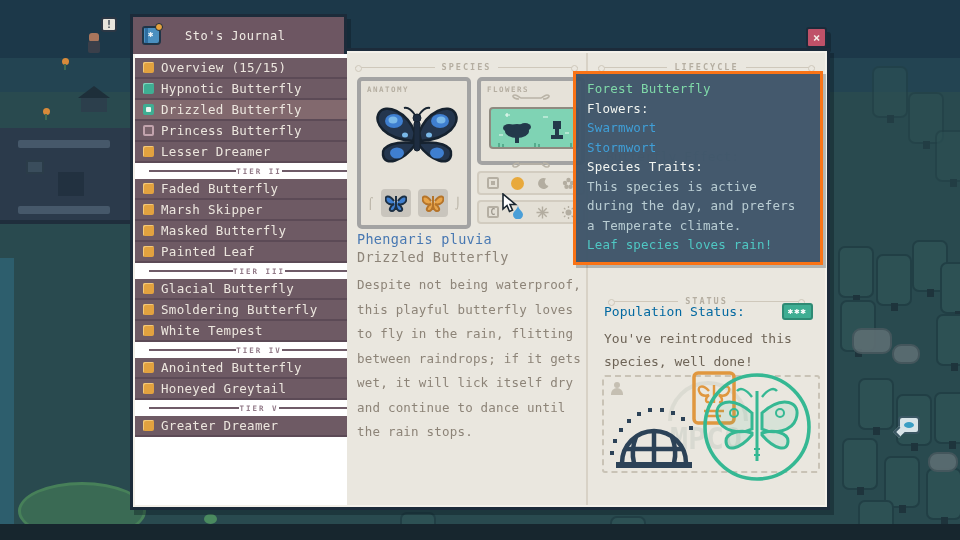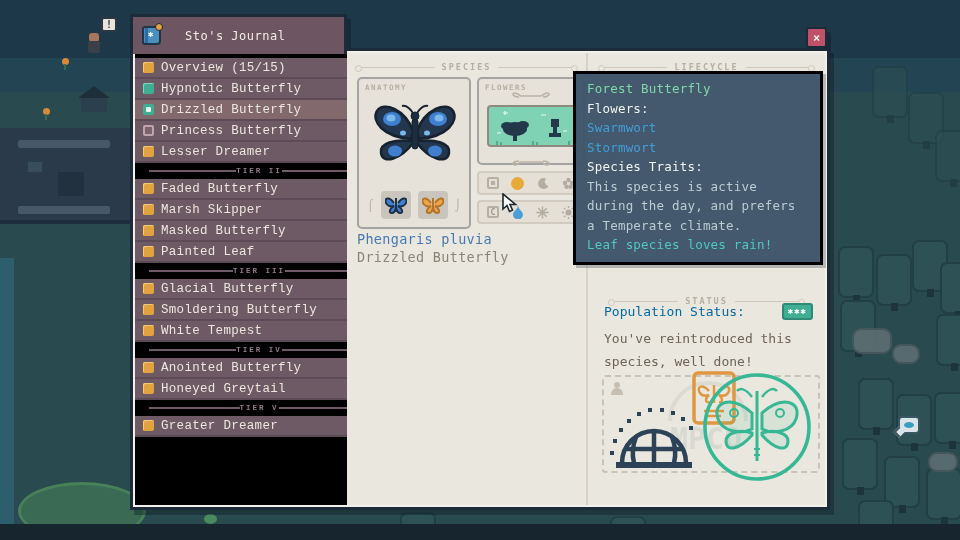--- a/index.html
+++ b/index.html
@@ -44,21 +44,21 @@
              z-index:3;display:flex;align-items:center;gap:8px;padding:0 9px;}
   .title-tab .t-label{color:#f0ebe4;font-size:12px;letter-spacing:.5px;margin-left:16px;}
   .book-icon{position:relative;width:19px;height:19px;background:#4a8fc0;border:2px solid #203548;border-radius:3px 4px 4px 3px;}
   .book-icon::before{content:"";position:absolute;left:1px;top:0;bottom:0;width:3px;background:#2f6da0;}
   .book-icon::after{content:"✱";position:absolute;left:4px;top:1px;color:#eef4f8;font-size:9px;}
   .notif-dot{position:absolute;right:-4px;top:-5px;width:8px;height:8px;background:#e8a33d;border:1px solid #1c2b3a;border-radius:50%;}
   .close-btn{position:absolute;left:676px;top:13px;width:21px;height:21px;background:#bf5168;border:2px solid #1c2b3a;border-radius:3px;
              color:#f3ede6;font-family:inherit;font-size:12px;font-weight:bold;line-height:16px;text-align:center;padding:0;z-index:6;cursor:pointer;}
   .journal-main{position:absolute;left:0;top:34px;width:700px;height:462px;background:#eae7df;border:3px solid #1c2b3a;
                 box-shadow:inset 0 0 0 2px #f4f1ea;}
-  .sidebar{position:absolute;left:2px;top:2px;width:248px;height:452px;background:#000000;padding-top:5px;font-family:Liberation Mono, monospace;}
+  .sidebar{position:absolute;left:2px;top:2px;width:248px;height:452px;background:#ffffff;padding-top:5px;}
 
   
   .s-row{position:relative;height:21px;background:#6e5a64;border-bottom:2px solid #5c4a56;display:flex;align-items:center;gap:7px;padding:0 8px;cursor:pointer;}
   .s-row.sel{background:#82696e;}
   .s-label{color:#ece6de;font-size:12.5px;letter-spacing:.3px;white-space:nowrap;}
   .sq{width:11px;height:11px;border-radius:2px;flex:none;}
   .sq.orange{background:#e2a23f;box-shadow:inset 1px 1px 0 #f3c878;}
   .sq.teal{background:#3fae93;box-shadow:inset 1px 1px 0 #7fd4bc;}
   .sq.teal-dot{background:#3fae93;position:relative;}
   .sq.teal-dot::after{content:"";position:absolute;left:3px;top:3px;width:5px;height:5px;background:#eaf6f0;border-radius:1px;}
@@ -73,21 +73,21 @@
   .paper{position:absolute;left:214px;top:2px;right:2px;bottom:2px;background:#eae7df;}
   .sec-head{display:flex;align-items:center;gap:7px;}
   .sec-head .ln{flex:1;height:1px;background:#cfc8bb;position:relative;}
   .sec-head .ln.l::before,.sec-head .ln.r::after{content:"";position:absolute;top:-2px;width:5px;height:5px;border:1px solid #cfc8bb;border-radius:50%;background:#eae7df;}
   .sec-head .ln.l::before{left:0;}
   .sec-head .ln.r::after{right:0;}
   .sec-head .ht{color:#b5aea1;font-size:8.5px;font-weight:bold;letter-spacing:2px;}
 
   .species-col{position:absolute;left:0;top:0;width:239px;height:100%;}
   .species-col .sec-head{margin:9px 8px 0;}
-  .card{position:absolute;background:#e6e2d9;border:2px solid #a3a3a3;border-radius:5px;}
+  .card{position:absolute;background:#e6e2d9;border:4px solid #a3a3a3;border-radius:5px;}
   .card .c-label{position:absolute;left:6px;top:4px;color:#b5aea1;font-size:7.5px;font-weight:bold;letter-spacing:1.5px;}
   .anatomy-card{left:10px;top:24px;width:114px;height:152px;}
   .anatomy-card .big-bfly{position:absolute;left:10px;top:18px;}
   .variant-row{position:absolute;left:0;bottom:8px;width:100%;display:flex;justify-content:center;align-items:center;gap:7px;}
   .variant-box{width:30px;height:28px;background:#c9c5bd;border-radius:4px;display:flex;align-items:center;justify-content:center;}
   .curl{color:#b9b3a6;font-size:11px;}
   .flowers-card{left:130px;top:24px;width:108px;height:88px;}
   .scroll-deco{display:block;margin:2px auto 0;}
   .flower-pic{position:absolute;left:8px;top:26px;width:90px;height:42px;background:#7fd3b4;border:2px solid #8f8a80;border-radius:4px;overflow:hidden;}
   .trait-row{position:absolute;left:130px;width:108px;height:24px;background:#e4e0d6;border:2px solid #d2ccc0;border-radius:4px;
@@ -110,21 +110,21 @@
   .pop-label{color:#0369a1;font-size:13px;}
   .pop-badge{background:#3fae93;border:2px solid #2e8a74;border-radius:3px;color:#fff;font-size:9px;letter-spacing:1px;padding:1px 4px 2px;}
   .pop-text{position:absolute;left:16px;top:274px;width:216px;color:#6e6457;font-size:13px;line-height:23px;}
   .stamp-box{position:absolute;left:14px;top:322px;width:218px;height:98px;border:2px dashed #c9c3b6;border-radius:3px;}
   .person-icon{position:absolute;left:6px;top:5px;width:14px;height:13px;}
   .person-icon::before{content:"";position:absolute;left:4px;top:0;width:6px;height:6px;background:#c5bfb2;border-radius:50%;}
   .person-icon::after{content:"";position:absolute;left:1px;top:6px;width:12px;height:7px;background:#c5bfb2;border-radius:6px 6px 0 0;}
   .stamps-svg{position:absolute;left:6px;top:312px;z-index:1;overflow:visible;}
 
   
-  .tooltip{position:absolute;left:226px;top:18px;width:250px;background:rgba(60,83,104,.96);border:3px solid #000000;
+  .tooltip{position:absolute;left:226px;top:18px;width:250px;background:rgba(60,83,104,.96);border:3px solid #f97316;
            box-shadow:3px 3px 0 rgba(16,26,36,.25);padding:5px 11px 7px;z-index:5;font-size:12.5px;line-height:19.5px;letter-spacing:.2px;}
   .t-species{color:#7fd8a8;}
   .t-head{color:#f2f5f1;}
   .t-flower{color:#3f9fd8;}
   .t-body{color:#b9cdd3;}
   .t-rain{color:#4fc8c4;}
 
   .cursor{position:absolute;left:154px;top:140px;z-index:8;}
 </style>
 </head>
@@ -390,20 +390,21 @@
             <svg width="13" height="13" viewBox="0 0 13 13">
                 <circle cx="6.5" cy="6.5" r="3" fill="#b3ada0"></circle>
                 <g stroke="#b3ada0" stroke-width="1.3">
                   <path d="M6.5 0 L6.5 2 M6.5 11 L6.5 13 M0 6.5 L2 6.5 M11 6.5 L13 6.5 M2 2 L3.4 3.4 M9.6 9.6 L11 11 M11 2 L9.6 3.4 M3.4 9.6 L2 11"></path>
                 </g>
               </svg>
           </div>
 
           <div class="latin">Phengaris pluvia</div>
           <div class="common">Drizzled Butterfly</div>
+          <div class="descr">Despite not being waterproof, this playful butterfly loves to fly in the rain, flitting between raindrops; if it gets wet, it will lick itself dry and continue to dance until the rain stops.</div>
         </div>
 
         <div class="life-col">
           <div class="sec-head">
             <span class="ln l"></span>
               <span class="ht">LIFECYCLE</span>
               <span class="ln r"></span>
           </div>
           <div class="ghost">Butterfly Effect:</div>
 

